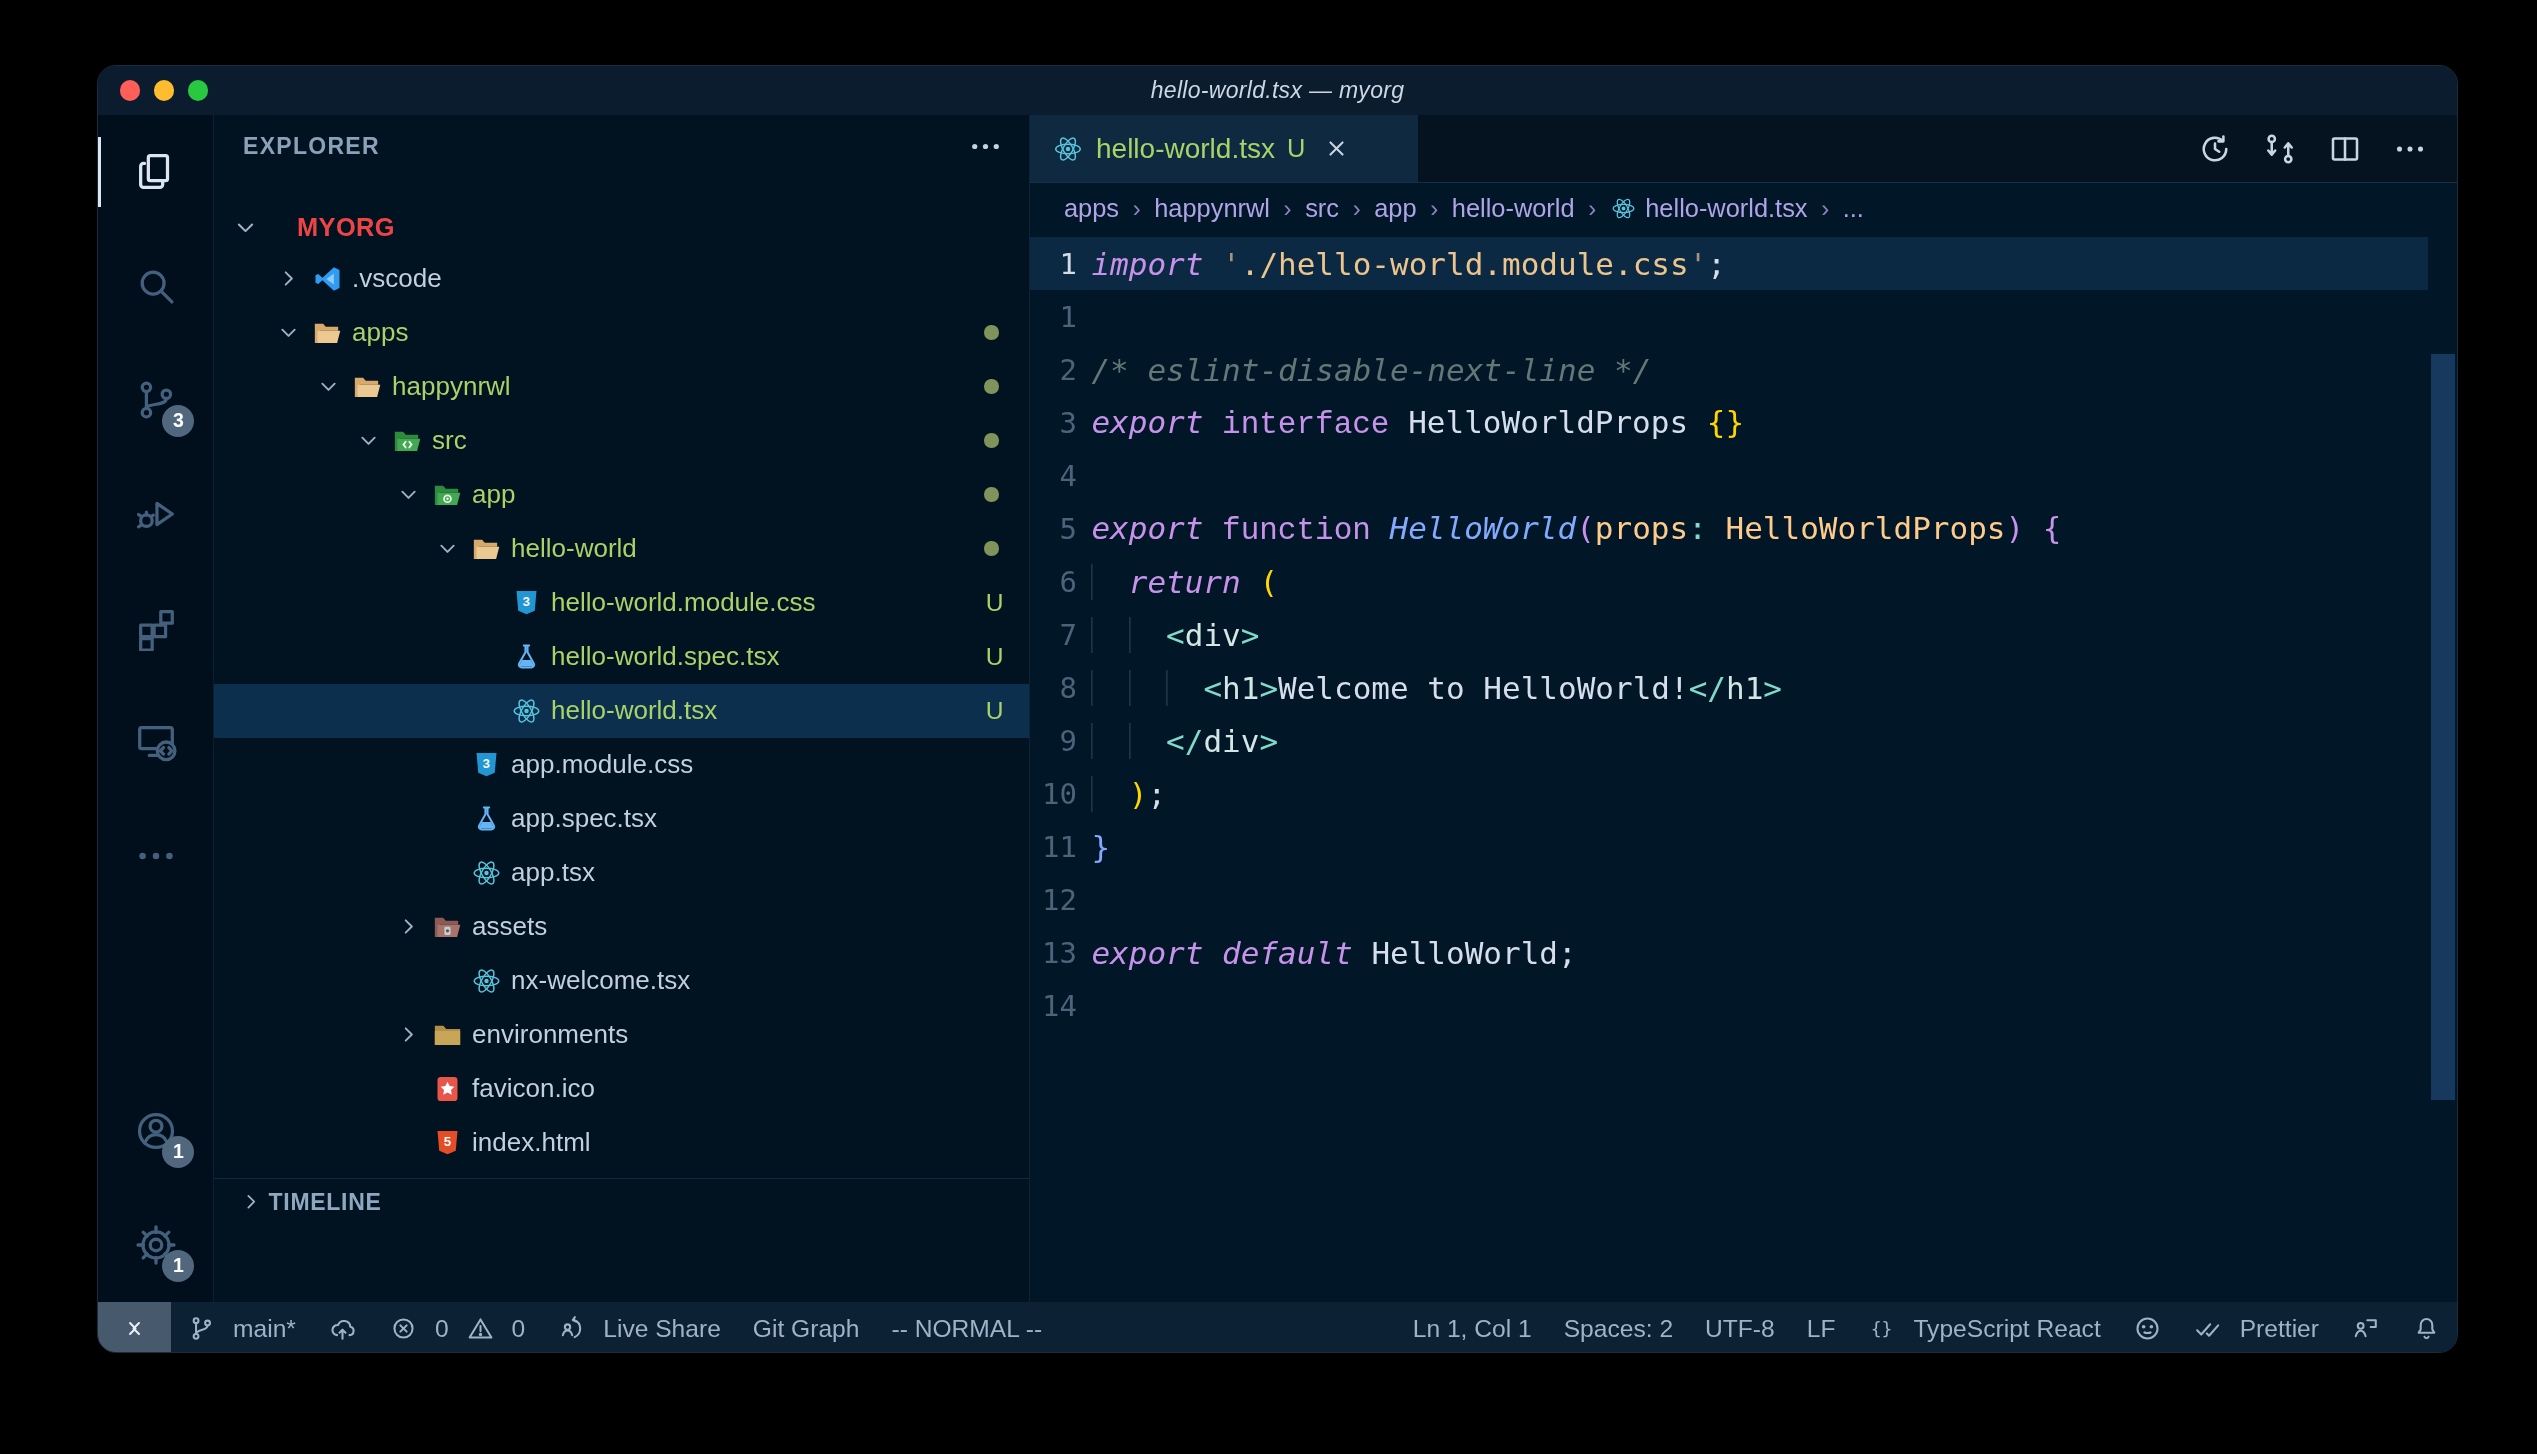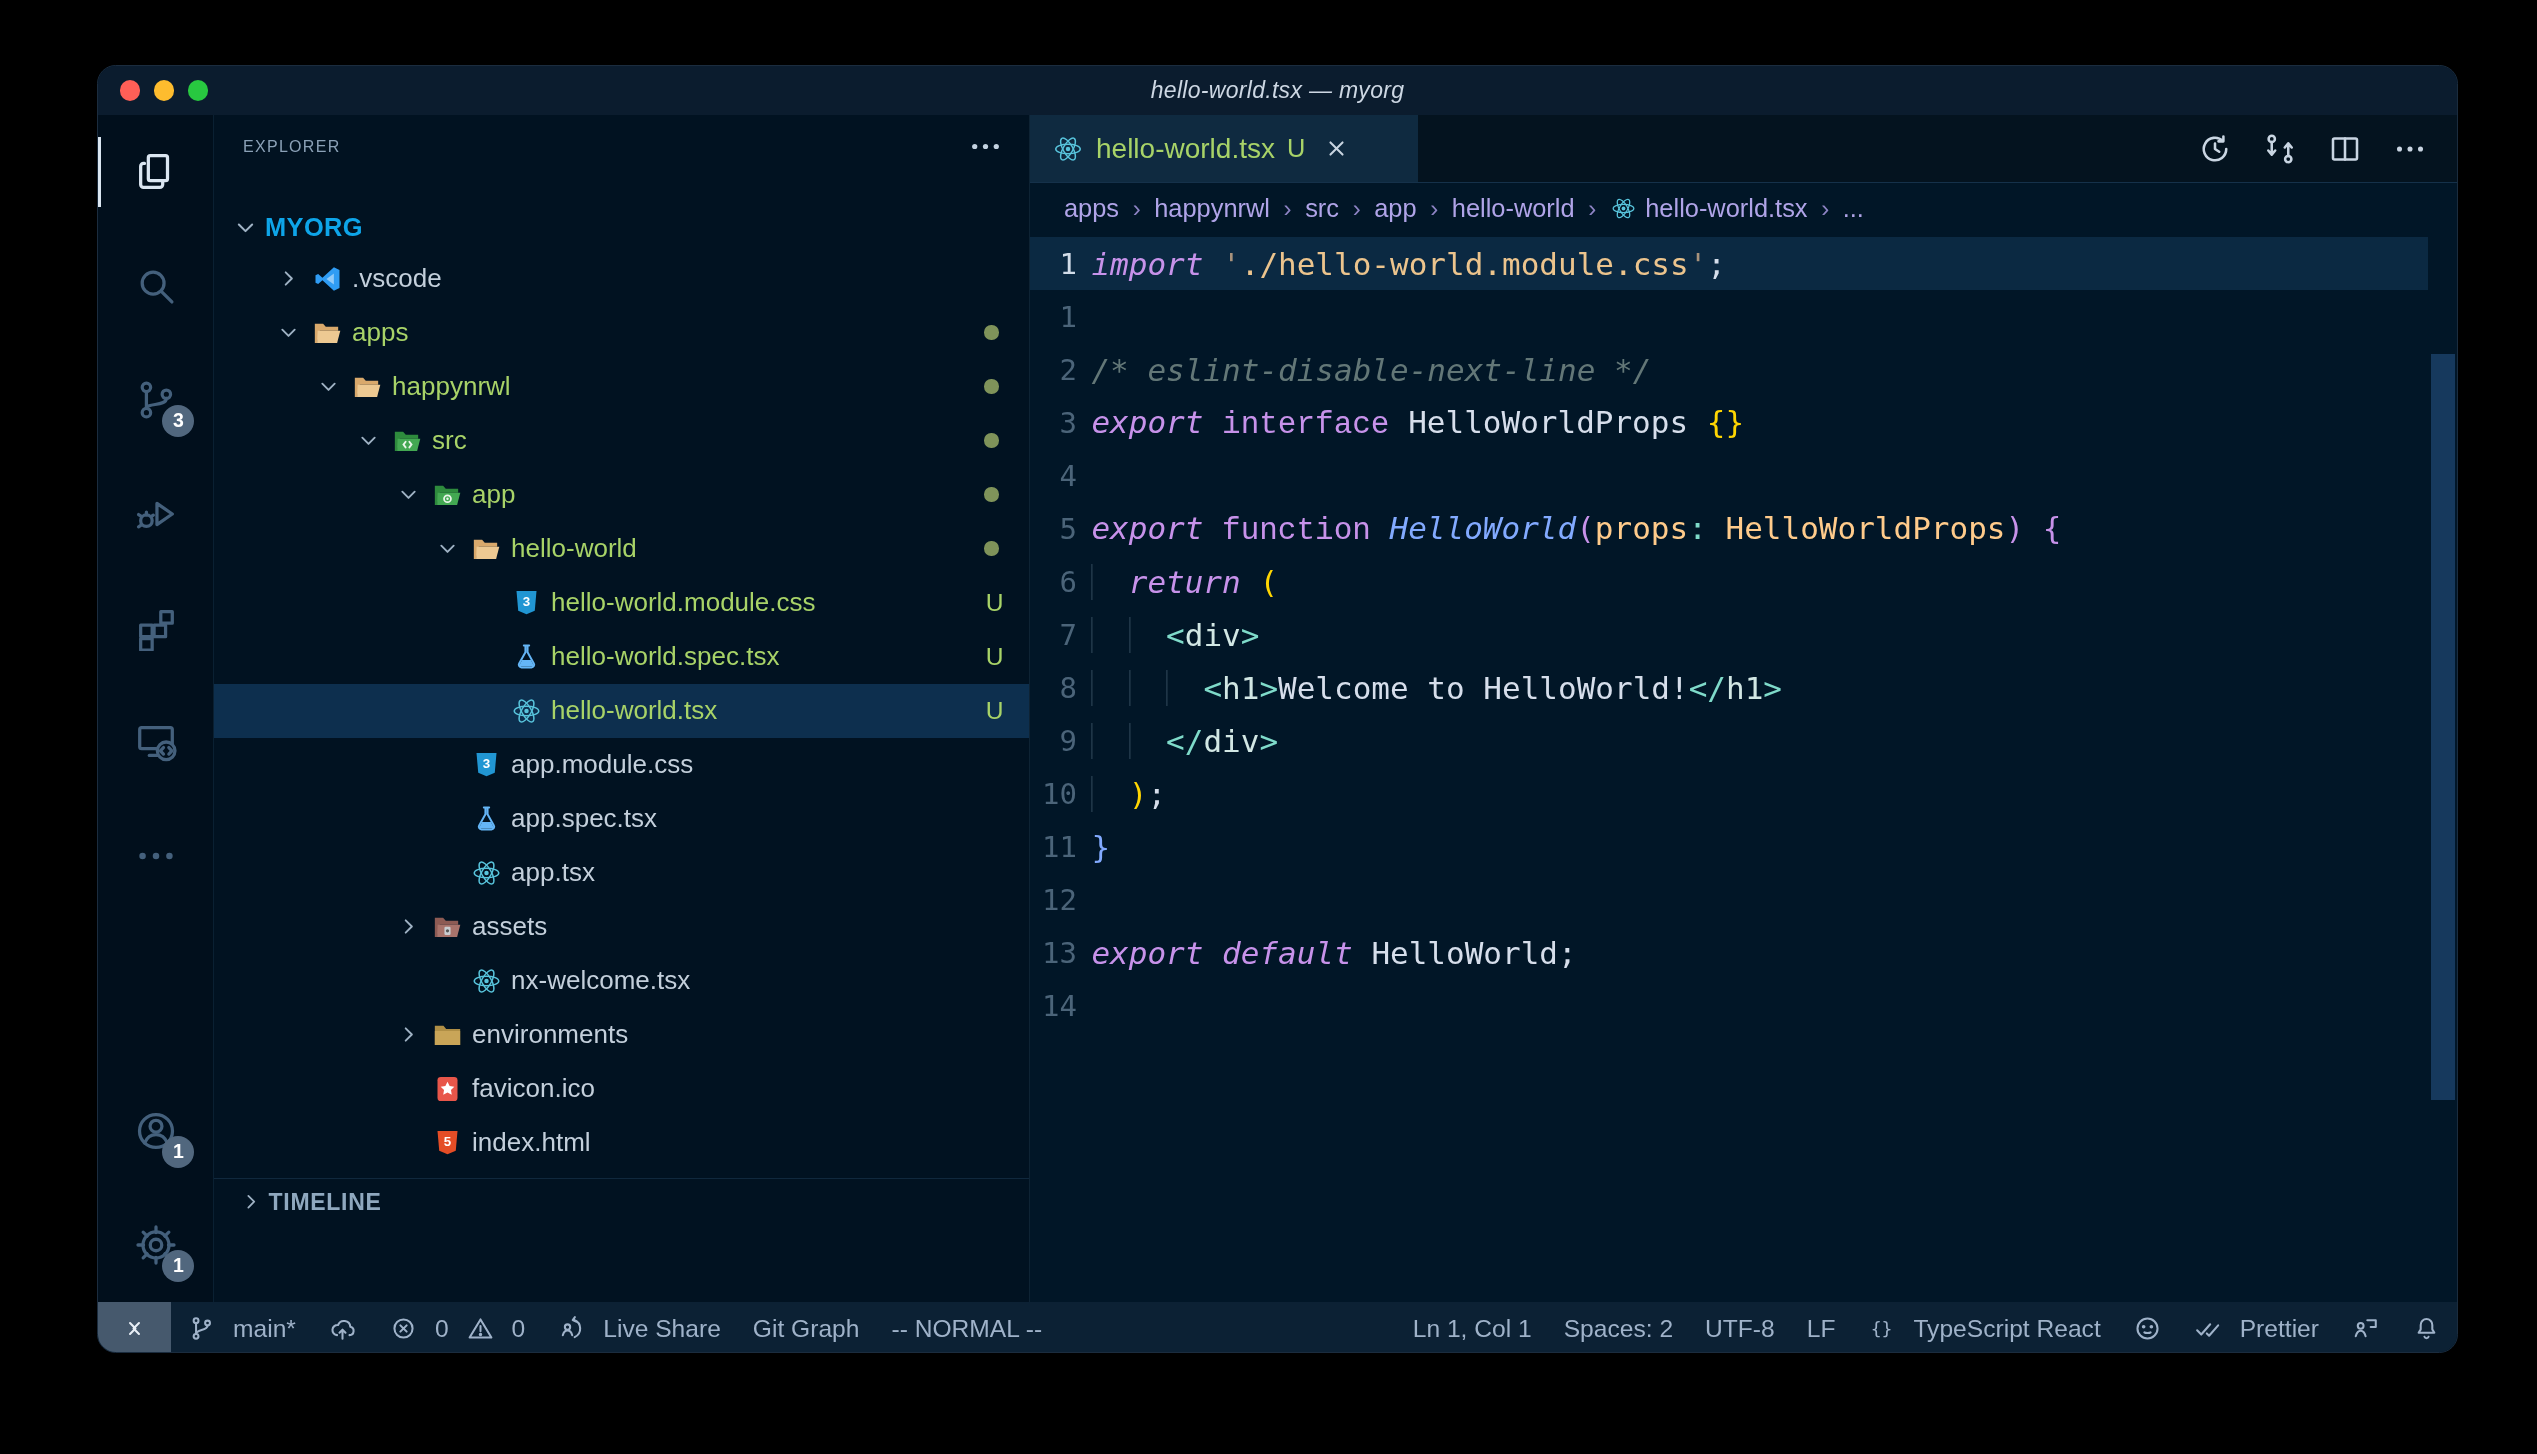--- a/index.html
+++ b/index.html
@@ -30,25 +30,25 @@
     width:3.4px; background:#dbe6f1; }
   .ab-item .ic { width:46px; height:46px; }
   .ab-badge { position:absolute; right:18.6px; bottom:20.3px; min-width:32px; height:32px;
     border-radius:16px; background:var(--badge_bg); color:#fff; font-size:19.5px; font-weight:bold;
     display:flex; align-items:center; justify-content:center; padding:0 5.1px; }
 
   
   .sidebar { width:816px; background:var(--bg_sidebar); border-right:0.8px solid #0e2334;
     display:flex; flex-direction:column; overflow:hidden; }
   .sb-header { height:63px; display:flex; align-items:center; padding:0 25.4px 0 29px;
-    color:#8ba1b7; font-size:16px; letter-spacing:1.3px; }
+    color:#8ba1b7; font-size:23px; letter-spacing:1.3px;font-weight:bold; }
   .sb-header .grow { flex:1; }
   .sb-more { width:37px; height:37px; color:#c3d2e0; }
   .root-row { margin-top:24.6px; height:49px; display:flex; align-items:center;
-    padding-left:12px; color:#0ea5e9; font-size:25.4px; font-weight:bold; letter-spacing:0.4px; }
+    padding-left:12px; color:#ef4444; font-size:25.4px; font-weight:bold; letter-spacing:0.4px;gap:32px; }
   .root-row .chev { width:39px; height:29px; color:#9fb2c4; }
   .tree-row { height:54px; display:flex; align-items:center; font-size:26px; color:#c3cfdb; }
   .tree-row.selected { background:var(--selected_row); }
   .tree-row .chev { width:39px; height:27px; color:#9fb2c4; flex:none; }
   .tree-row .ficon { width:39px; height:32px; flex:none; }
   .tree-row .lbl { margin-left:5.1px; white-space:nowrap; }
   .tree-row.green .lbl { color:var(--untracked); }
   .tree-row .grow { flex:1; }
   .gitdot { width:14.4px; height:14.4px; border-radius:50%; background:var(--modified_dot); margin-right:30.5px; }
   .ubadge { color:var(--untracked); font-size:24.6px; margin-right:25.4px; }

